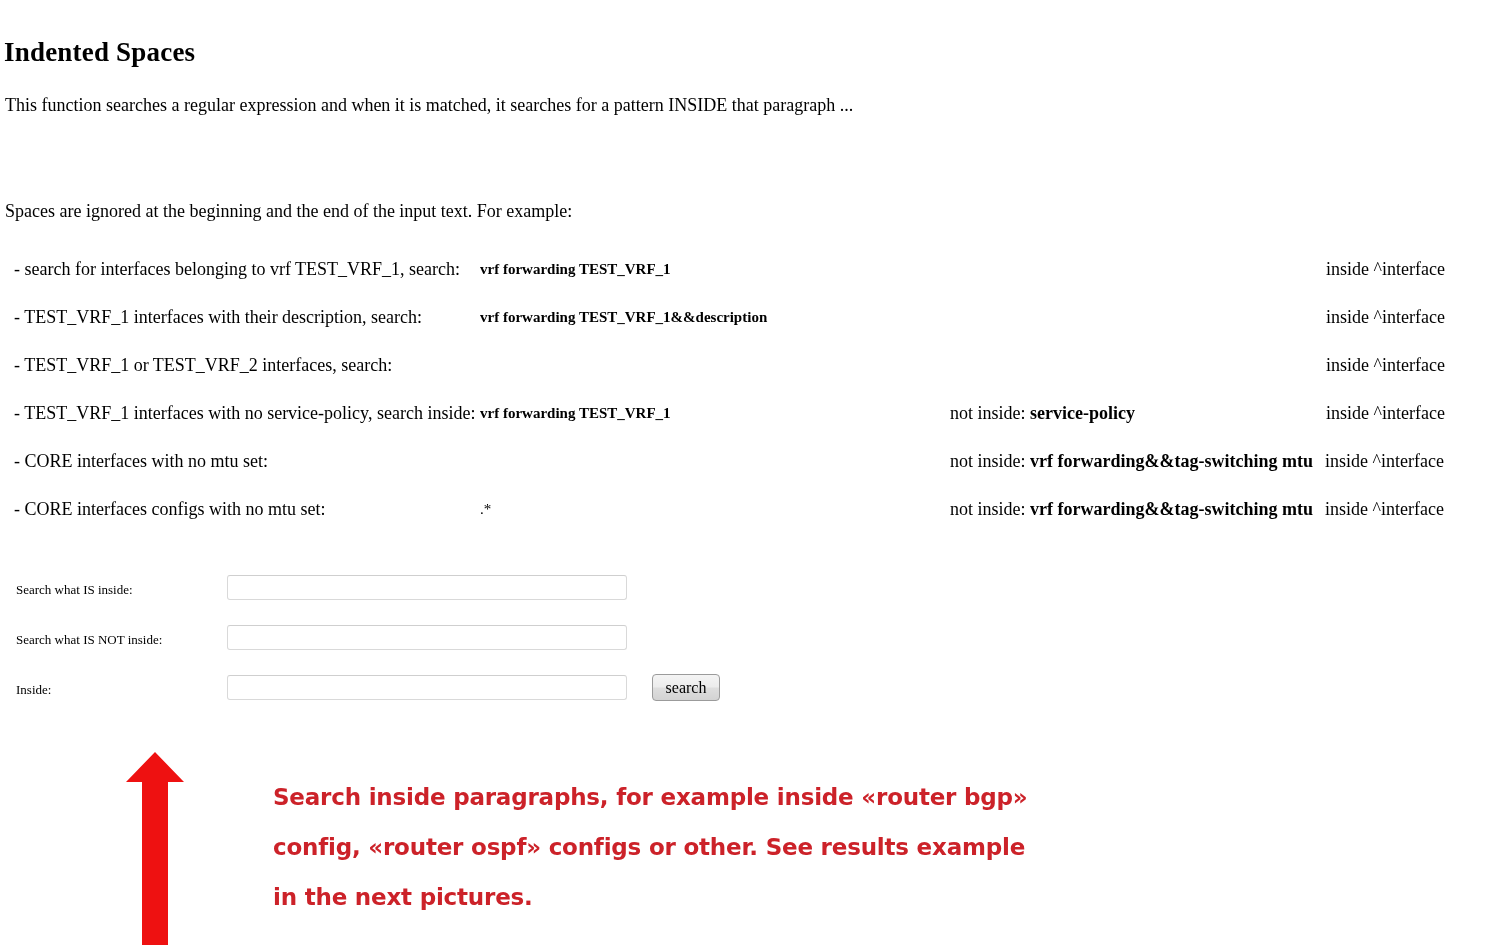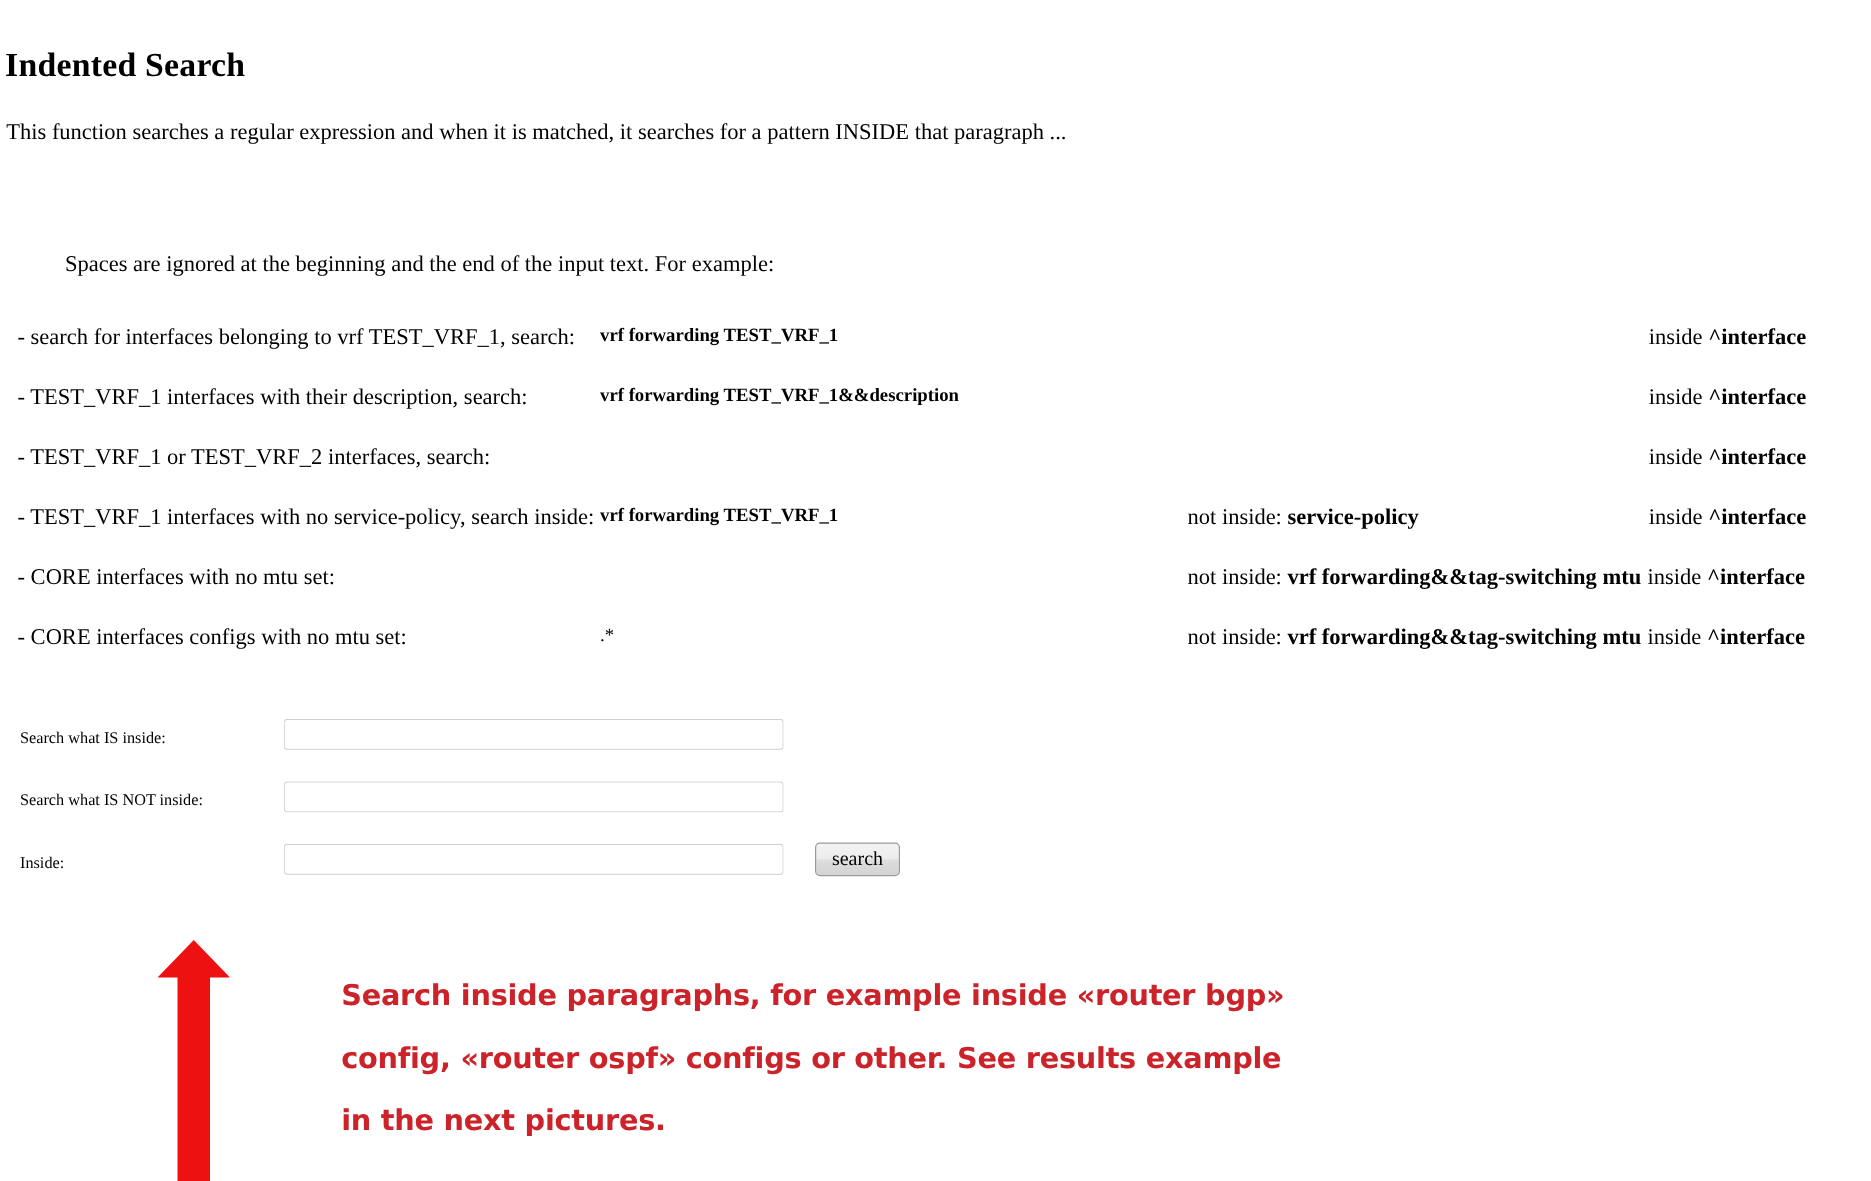--- a/index.html
+++ b/index.html
@@ -40,21 +40,21 @@
   
   .intro-p {
     position: absolute;
     left: 5px;
     font-size: 18px;
     line-height: 22px;
     white-space: nowrap;
   }
   .intro-p.p1 { top: 94px; }
   .intro-p.p2 { top: 146px; }
-  .intro-p.p3 { top: 200px; margin-left: 47px; }
+  .intro-p.p3 { top: 200px; }
 
   
   .examples {
     position: absolute;
     left: 0;
     top: 258px;
     width: 1222px;
   }
   .example-row {
     position: relative;
@@ -90,21 +90,21 @@
   .ex-notinside .lbl { font-weight: normal; }
   .ex-notinside .val { font-weight: bold; }
   .ex-inside {
     position: absolute;
     top: 0;
     font-size: 18px;
     line-height: 22px;
     white-space: nowrap;
   }
   .ex-inside .lbl { font-weight: normal; }
-  .ex-inside .val { font-weight: bold; }
+  .ex-inside .val { font-weight: normal; }
   .ex-inside.col-right { right: 52px; }
   .ex-inside.col-shift { right: 53px; }
 
   
   .form-area {
     position: absolute;
     left: 0;
     top: 575px;
     width: 760px;
   }
@@ -178,21 +178,21 @@
     line-height: 50px;
     letter-spacing: -0.2px;
   }
   .annotation .ann-line { display: block; white-space: nowrap; }
 </style>
 </head>
 <body>
 
 <div id="page">
 
-  <h1 class="page-title">Indented Search</h1>
+  <h1 class="page-title">Indented Spaces</h1>
 
   <div class="intro-p p1">This function searches a regular expression and when it is matched, it searches for a pattern INSIDE that paragraph ...</div>
   <div class="intro-p p3">Spaces are ignored at the beginning and the end of the input text. For example:</div>
 
   <div class="examples">
 
     <div class="example-row">
       <span class="ex-desc">- search for interfaces belonging to vrf TEST_VRF_1, search:</span>
       <span class="ex-pattern">vrf forwarding TEST_VRF_1</span>
       <span class="ex-notinside"><span class="lbl"></span><span class="val"></span></span>

